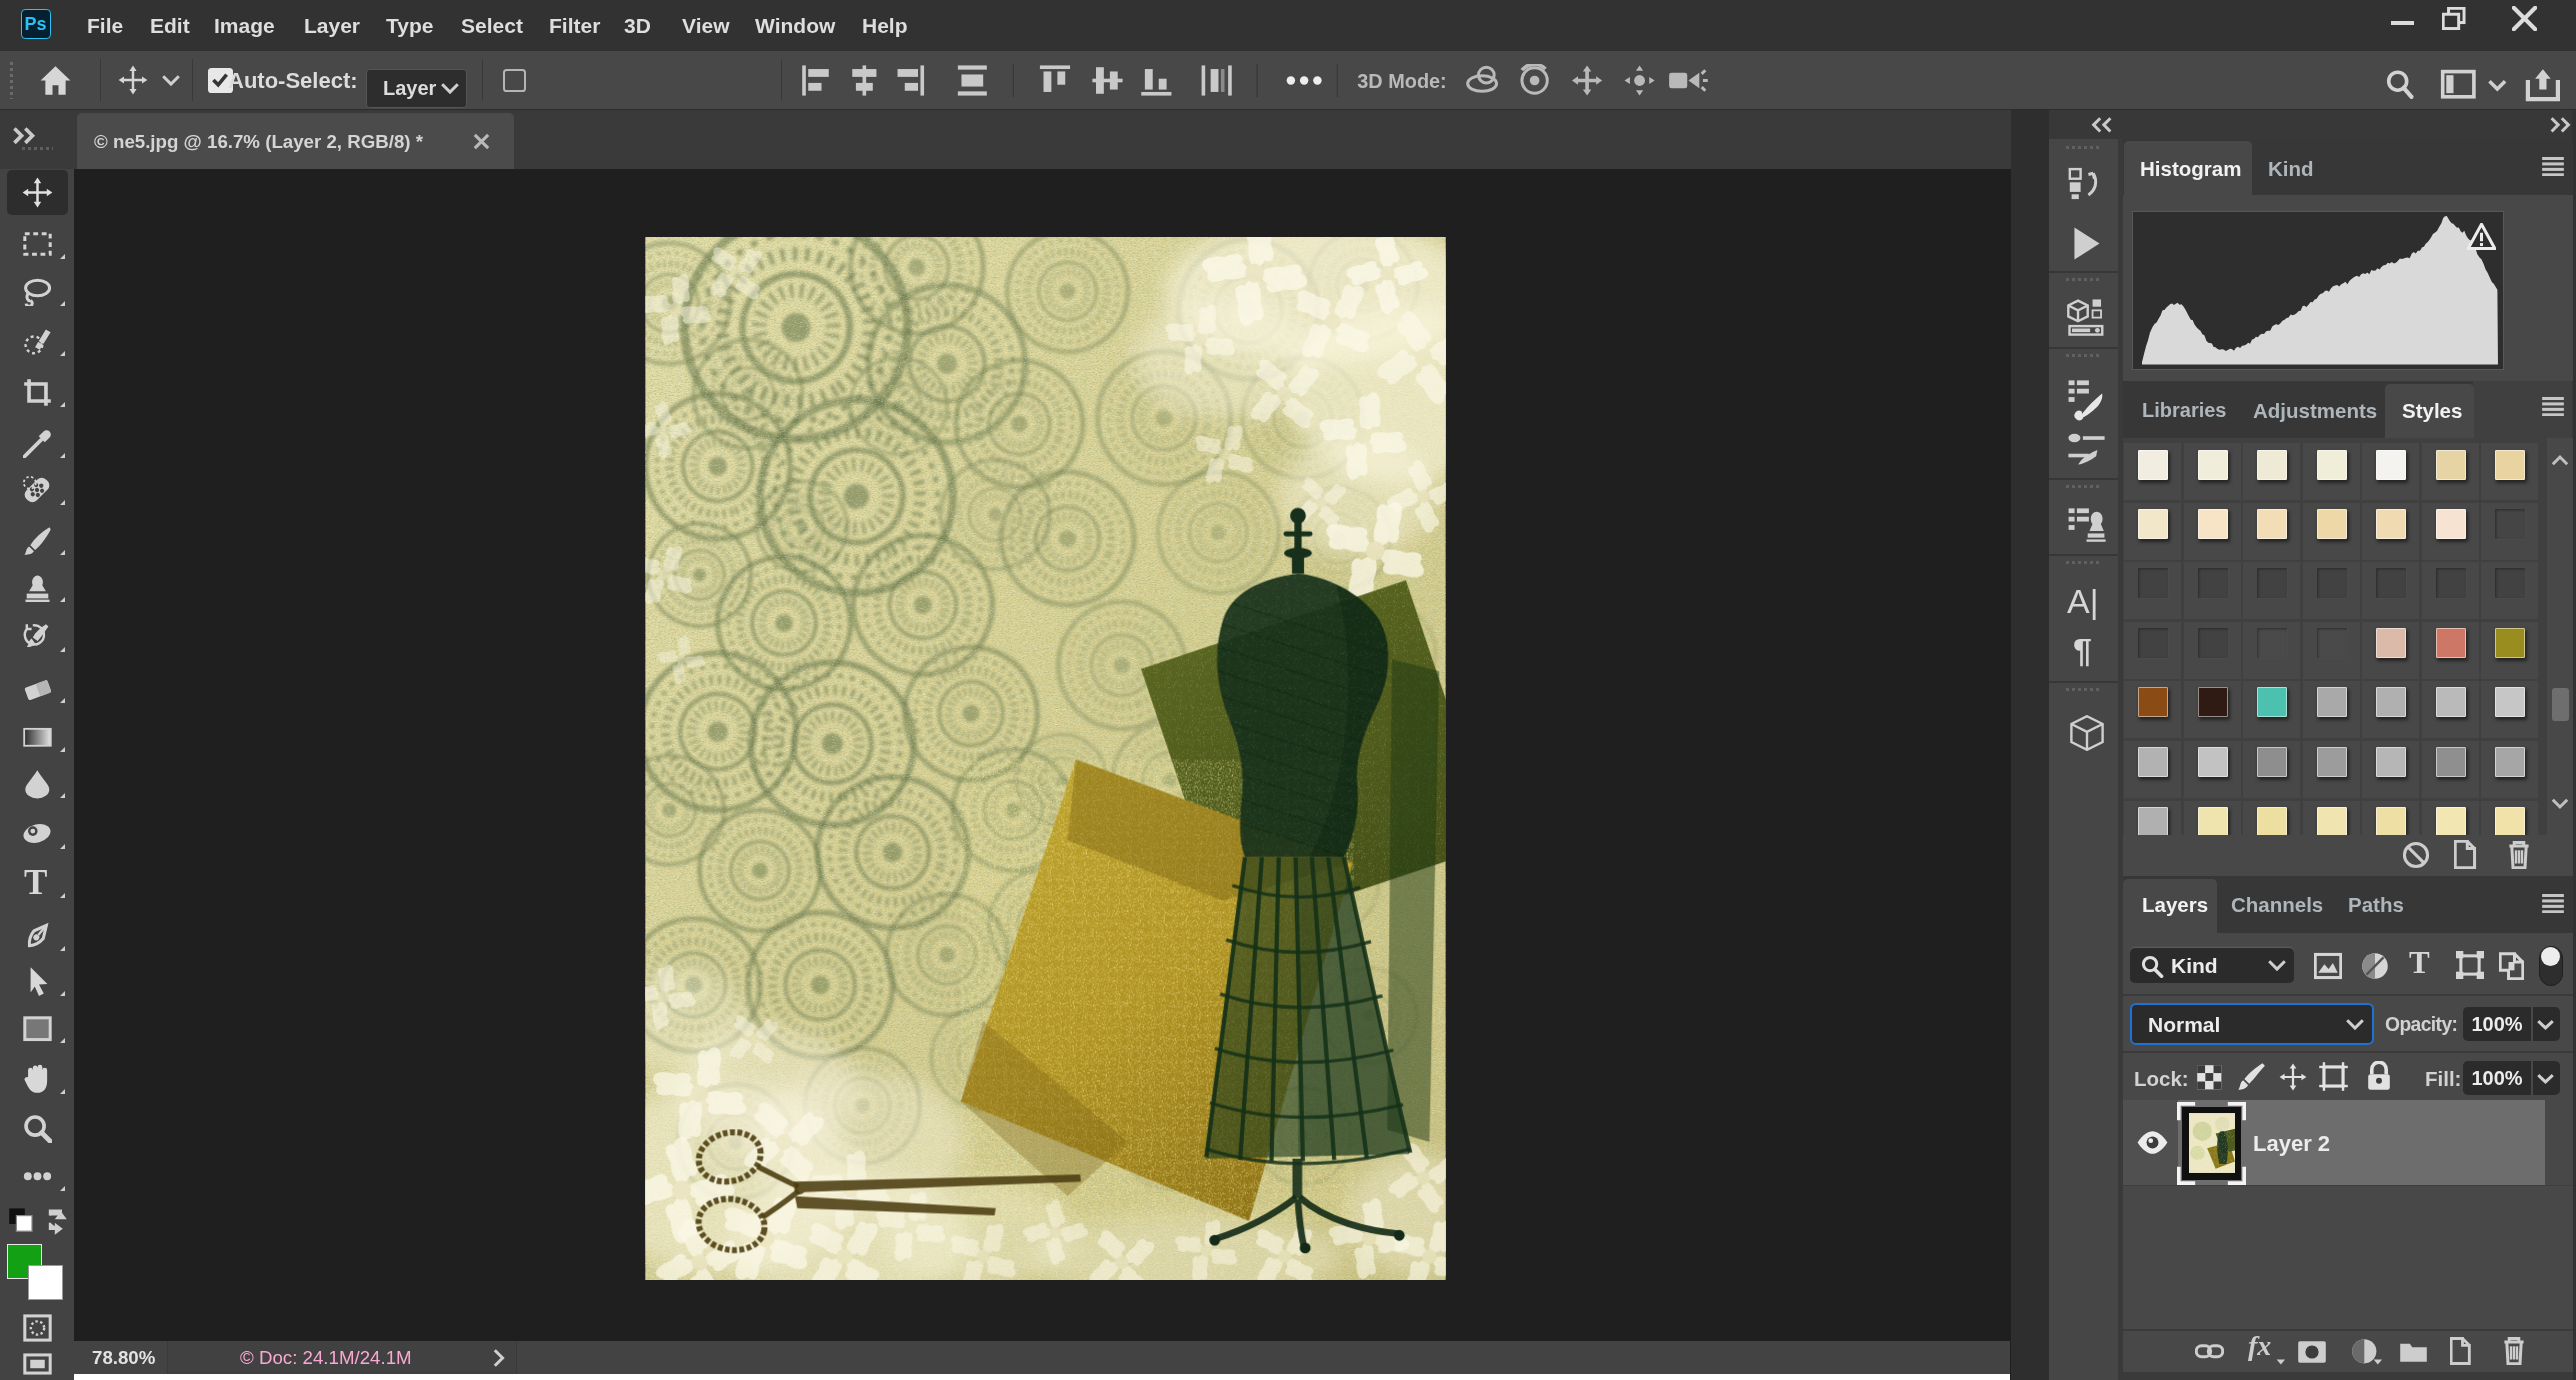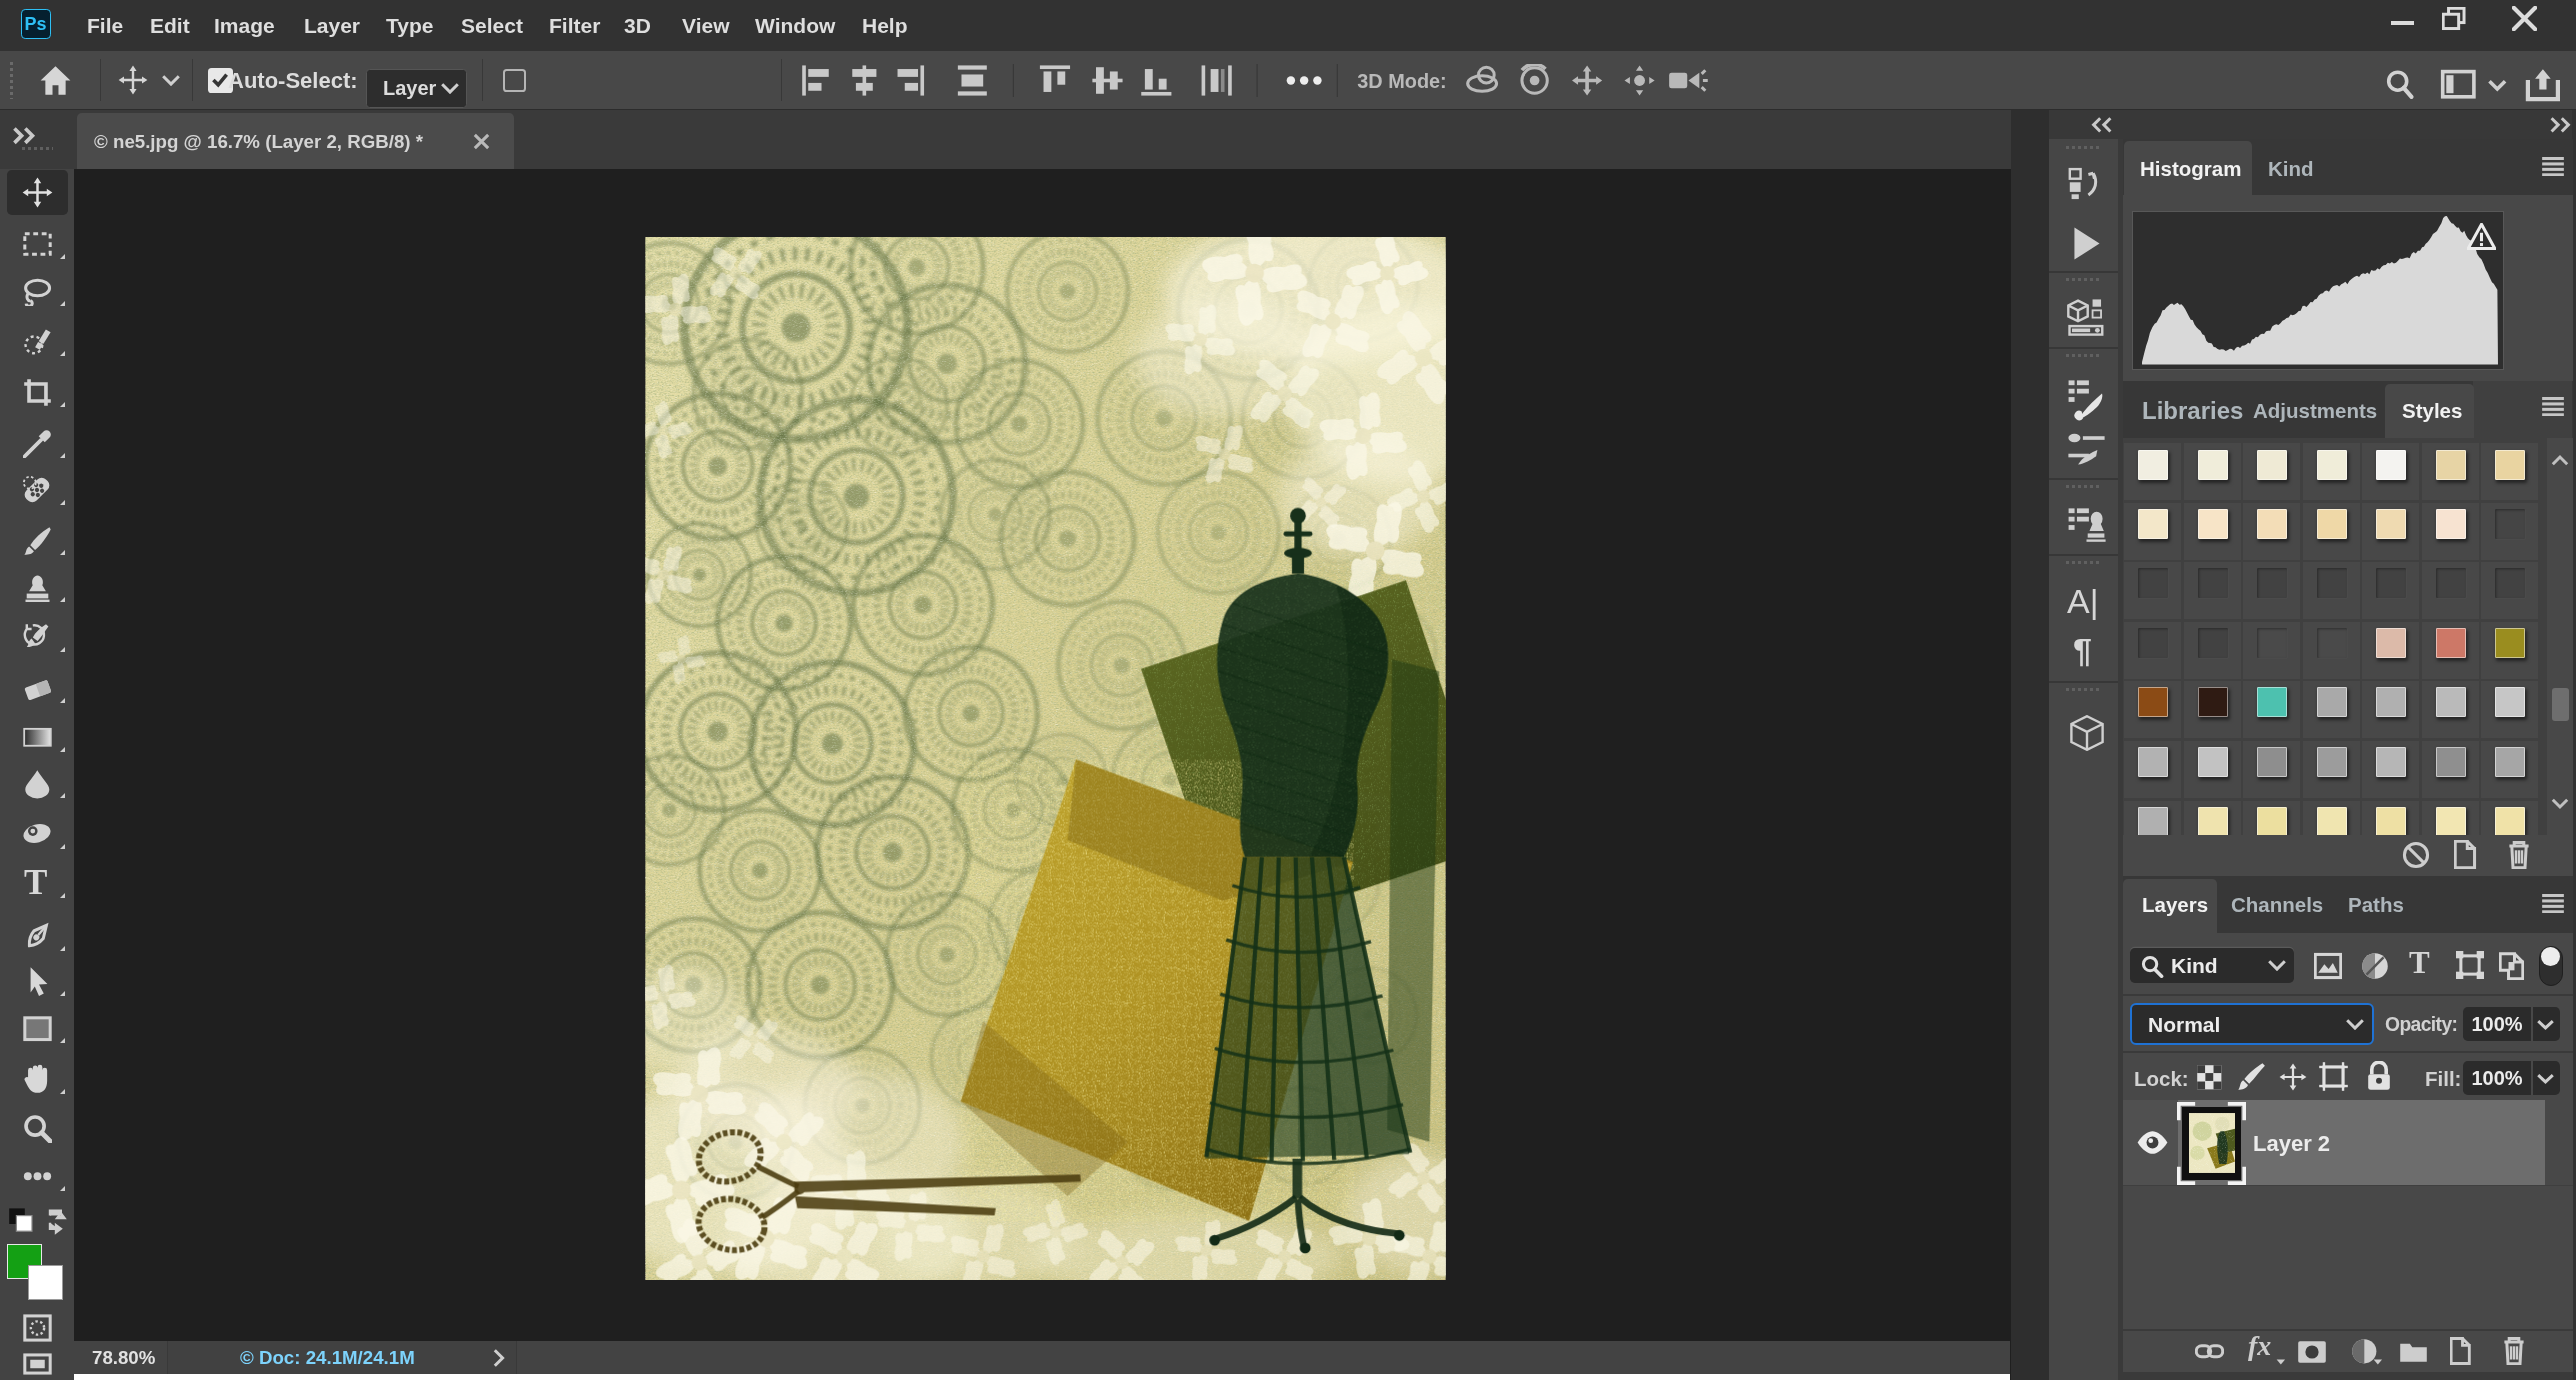--- a/index.html
+++ b/index.html
@@ -337,21 +337,21 @@
 <div class="abs" style="left:60px;top:946px;width:0;height:0;border-left:5.4px solid transparent;border-bottom:5.4px solid #cfcfcf"></div>
 <div class="abs" style="left:60px;top:991px;width:0;height:0;border-left:5.4px solid transparent;border-bottom:5.4px solid #cfcfcf"></div>
 <div class="abs" style="left:60px;top:1038px;width:0;height:0;border-left:5.4px solid transparent;border-bottom:5.4px solid #cfcfcf"></div>
 <div class="abs" style="left:60px;top:1089px;width:0;height:0;border-left:5.4px solid transparent;border-bottom:5.4px solid #cfcfcf"></div>
 <div class="abs" style="left:60px;top:1186px;width:0;height:0;border-left:5.4px solid transparent;border-bottom:5.4px solid #cfcfcf"></div>
 
 <div class="abs" style="left:74px;top:1341px;width:1936px;height:33px;background:#434343"></div>
 <div class="abs" style="left:92px;top:1341px;height:33px;line-height:34px;font-size:18.7px;font-weight:700;color:#e2e2e2">78.80%</div>
 <div class="abs" style="left:167px;top:1341px;width:1.2px;height:33px;background:#393939"></div>
 <div class="abs" style="left:168px;top:1341px;width:348px;height:33px;background:#414141"></div>
-<div class="abs" style="left:240px;top:1341px;height:33px;line-height:34px;font-size:18.7px;font-weight:700;color:#7dd3fc">© Doc: 24.1M/24.1M</div>
+<div class="abs" style="left:240px;top:1341px;height:33px;line-height:34px;font-size:18.7px;font-weight:400;color:#f9a8d4">© Doc: 24.1M/24.1M</div>
 <svg class="abs" style="left:493px;top:1349px" width="12" height="18" viewBox="0 0 20 30">
       <path d="M3,2 L16,15 L3,28" fill="none" stroke="#cfcfcf" stroke-width="5"></path>
     </svg>
 <div class="abs" style="left:516px;top:1341px;width:1.2px;height:33px;background:#393939"></div>
 <div class="abs" style="left:74px;top:1374px;width:1936px;height:6.6px;background:#ffffff"></div>
 
 <svg class="abs" style="left:645px;top:237px" width="801" height="1043" viewBox="0 0 1327 1729">
 <defs>
   <linearGradient id="bgg" x1="0" y1="0" x2="1" y2="1">
     <stop offset="0" stop-color="#e6dfa9"></stop>
@@ -715,21 +715,21 @@
 </svg>
 <svg class="abs" style="left:2467px;top:223px" width="29" height="28" viewBox="0 0 48 46">
   <path d="M24,2 L46,42 L2,42 Z" fill="#2e2e2e" stroke="#ececec" stroke-width="5"></path>
   <rect x="21.5" y="16" width="5" height="14" fill="#ececec"></rect>
       <rect x="21.5" y="33" width="5" height="5" fill="#ececec"></rect>
 </svg>
 
 <div class="abs" style="left:2123px;top:381px;width:450px;height:57px;background:#373737"></div>
 <div class="abs" style="left:2473px;top:381px;width:99px;height:57px;background:#404040"></div>
 <div class="abs" style="left:2385px;top:384px;width:89px;height:54px;background:#484848;border-radius:4.8px 4.8px 0 0"></div>
-<div class="abs" style="left:2142px;top:381px;height:57px;line-height:59px;font-size:24px;font-weight:700;color:#aeb6bb">Libraries</div>
+<div class="abs" style="left:2142px;top:381px;height:57px;line-height:59px;font-size:20px;font-weight:700;color:#aeb6bb">Libraries</div>
 <div class="abs" style="left:2253px;top:381px;height:57px;line-height:59px;font-size:20.5px;font-weight:700;color:#aeb6bb">Adjustments</div>
 <div class="abs" style="left:2402px;top:381px;height:57px;line-height:59px;font-size:20.5px;font-weight:700;color:#f2f2f2">Styles</div>
 <svg class="abs" style="left:2542px;top:397px" width="22" height="19.3" viewBox="0 0 36 32">
       <g fill="#c6c6c6">
         <rect y="0" width="36" height="5"></rect>
         <rect y="9" width="36" height="5"></rect>
         <rect y="18" width="36" height="5"></rect>
         <rect y="27" width="36" height="5"></rect>
       </g>
     </svg>

